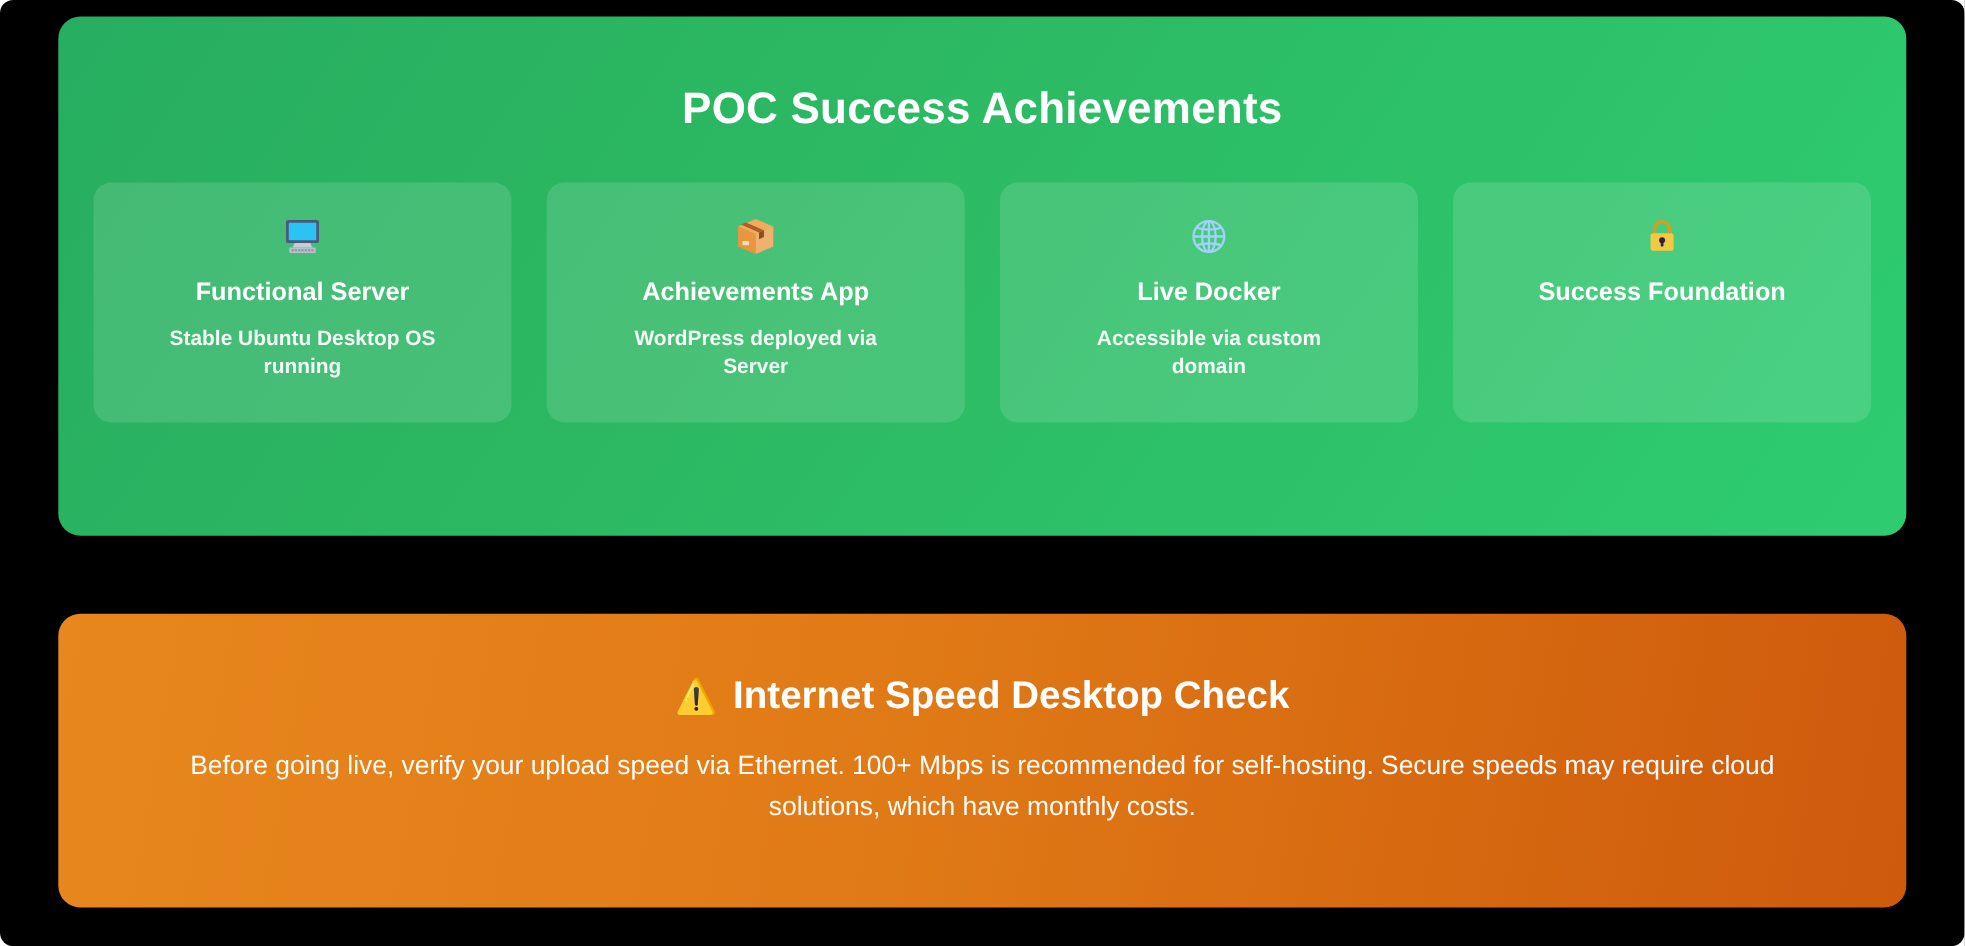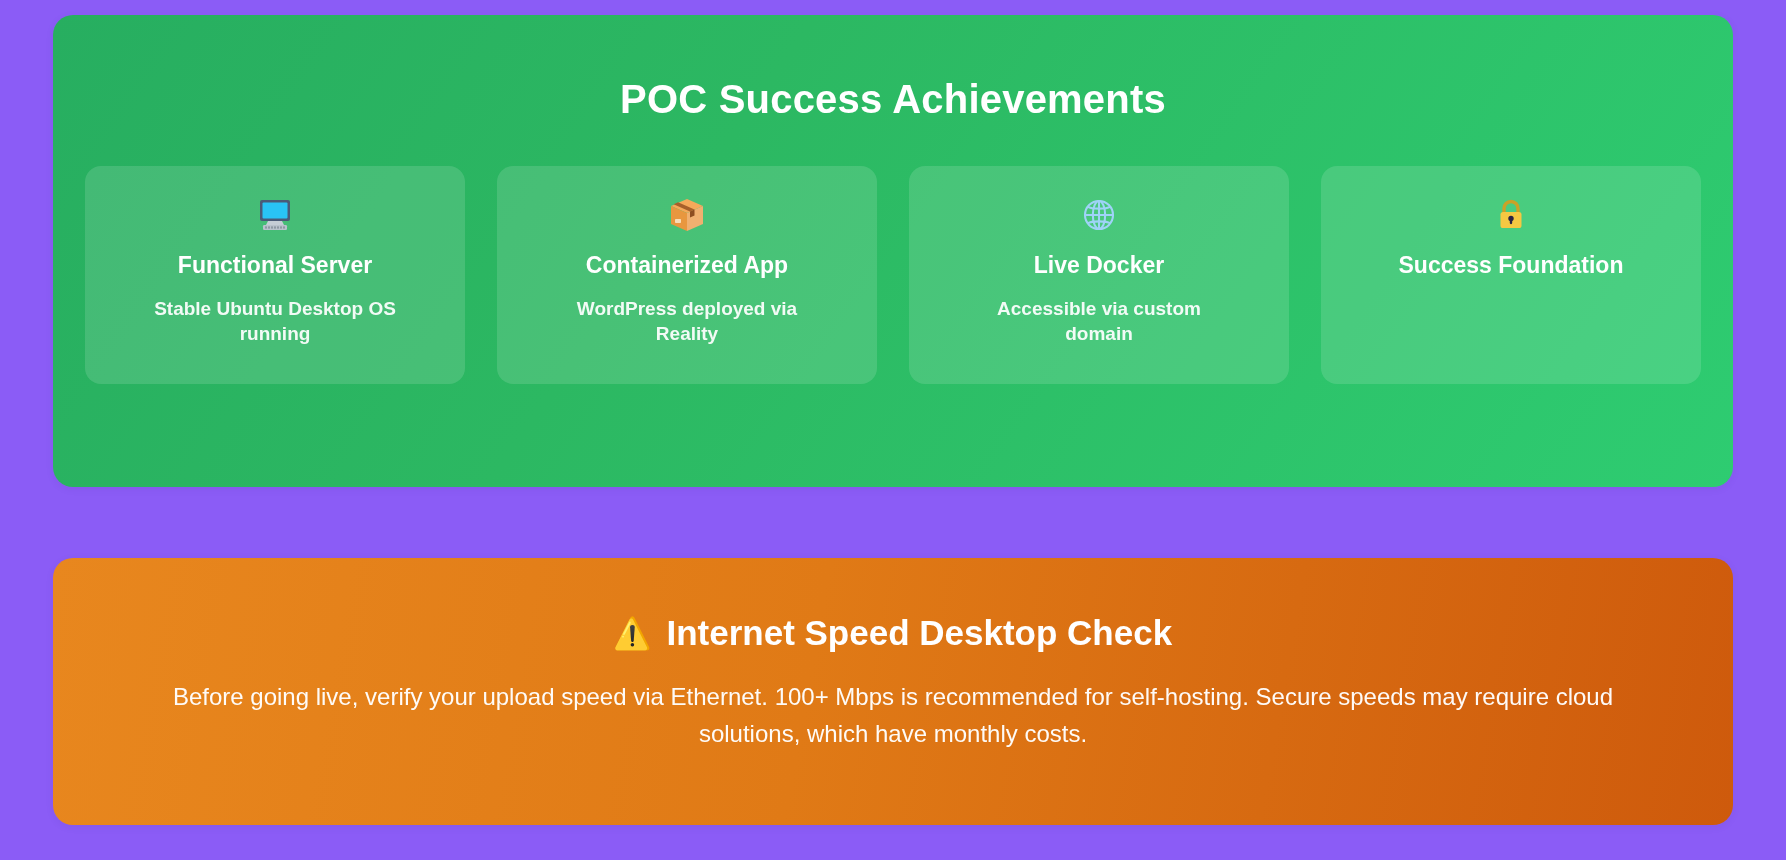--- a/index.html
+++ b/index.html
@@ -10,22 +10,23 @@
     height: 860px;
     background: #ffffff;
     font-family: "Liberation Sans", "DejaVu Sans", sans-serif;
     overflow: hidden;
   }
 
   .page {
     width: 1786px;
     height: 860px;
     position: relative;
-    background: #8b5cf6;
+    background: #000000;
     padding: 0;
+    border-radius: 12px;
   }
 
   
   .achievements-panel {
     position: absolute;
     left: 53px;
     top: 15px;
     width: 1680px;
     height: 472px;
     border-radius: 20px;
@@ -170,22 +171,22 @@
         <div class="card-icon">
           <svg width="44" height="44" viewBox="0 0 44 44" aria-hidden="true">
             <path d="M22 6 L38 13 L22 20 L6 13 Z" fill="#f5a95a"></path>
             <path d="M6 13 L22 20 L22 38 L6 31 Z" fill="#e8973f"></path>
             <path d="M38 13 L22 20 L22 38 L38 31 Z" fill="#f0b070"></path>
             <path d="M13 9.2 L29.5 16.4 L25 18.4 L8.6 11.2 Z" fill="#a8602a"></path>
             <path d="M25 18.4 L29.5 16.4 L29.5 22.5 L25 24.4 Z" fill="#8d4d20"></path>
             <rect x="10" y="26" width="6" height="4" rx="0.8" fill="#f7ddb8"></rect>
           </svg>
         </div>
-        <div class="card-title">Containerized App</div>
-        <div class="card-desc">WordPress deployed via Reality</div>
+        <div class="card-title">Achievements App</div>
+        <div class="card-desc">WordPress deployed via Server</div>
       </div>
 
       <div class="achievement-card">
         <div class="card-icon">
           <svg width="44" height="44" viewBox="0 0 44 44" aria-hidden="true">
             <g stroke="#9fd3f7" stroke-width="2.1" fill="none">
               <circle cx="22" cy="22" r="14"></circle>
               <ellipse cx="22" cy="22" rx="6.2" ry="14"></ellipse>
               <line x1="8" y1="22" x2="36" y2="22"></line>
               <path d="M10.6 13.6 C15 16.3, 29 16.3, 33.4 13.6"></path>

